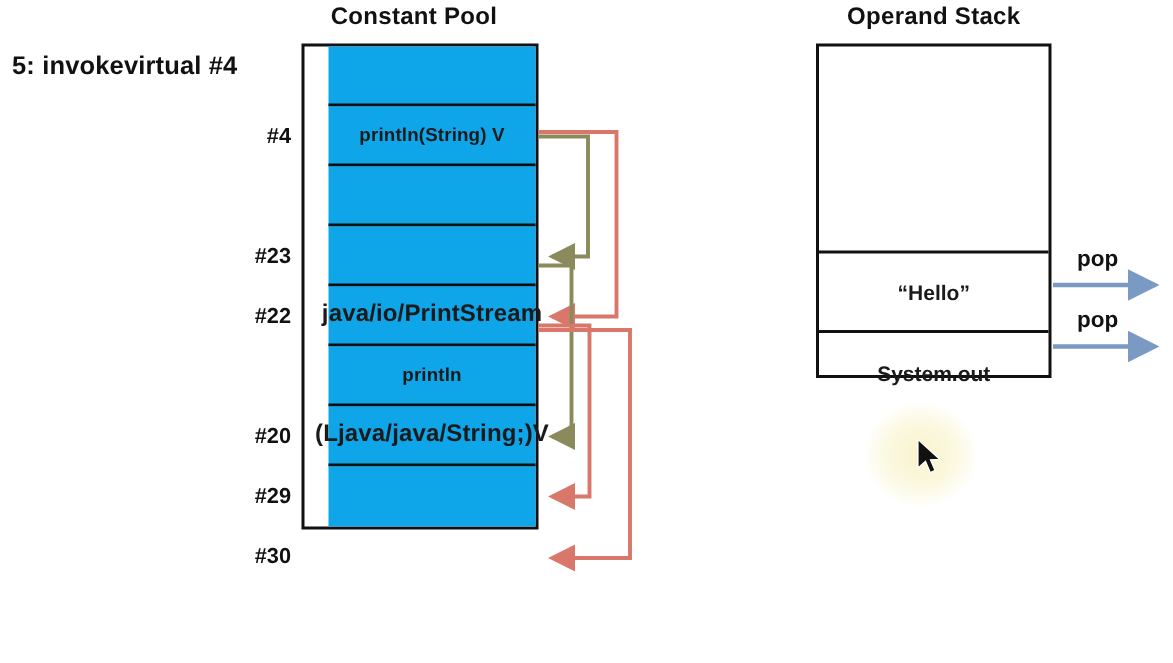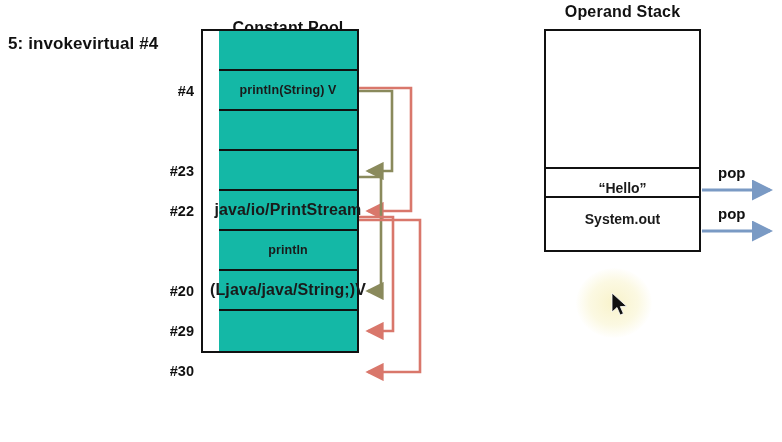--- a/index.html
+++ b/index.html
@@ -31,40 +31,40 @@
   }
 
   
   .section-title {
     font-size: 16px;
     font-weight: 700;
     letter-spacing: 0.2px;
     white-space: nowrap;
     text-align: center;
   }
-  #cp-title { left: 209px; top: 3px; width: 158px; margin-top: 16px; }
+  #cp-title { left: 197px; top: 3px; width: 158px; }
   #os-title { left: 544px; top: 3px; width: 157px; text-align: center; }
 
   
   #constant-pool {
     left: 201px;
     top: 29px;
     width: 158px;
     border: 2.5px solid #111;
     box-sizing: border-box;
     background: #fff;
   }
   #constant-pool .cp-row {
     height: 40px;
     box-sizing: border-box;
     border-bottom: 2.5px solid #111;
     display: flex;
     align-items: center;
     justify-content: center;
-    background: #14b8a6;
+    background: #0ea5e9;
     margin-left: 16px;
   }
   #constant-pool .cp-row:last-child { border-bottom: none; }
   #constant-pool .cp-row.empty { }
   .cp-text {
     font-size: 12.5px;
     font-weight: 700;
     letter-spacing: 0.1px;
     white-space: nowrap;
     color: #1a1a1a;
@@ -91,25 +91,25 @@
     border: 2.5px solid #111;
     box-sizing: border-box;
     background: #fff;
   }
   #operand-stack .os-empty {
     height: 138px;
     border-bottom: 2.5px solid #111;
     box-sizing: border-box;
   }
   #operand-stack .os-row {
-    height: 29px;
+    height: 53px;
     box-sizing: border-box;
     border-bottom: 2.5px solid #111;
     display: flex;
-    align-items: flex-end;
+    align-items: center;
     justify-content: center;
   }
   #operand-stack .os-row:last-child { border-bottom: none; }
   .os-text {
     font-size: 14px;
     font-weight: 700;
     white-space: nowrap;
     color: #1a1a1a;
   }
 

